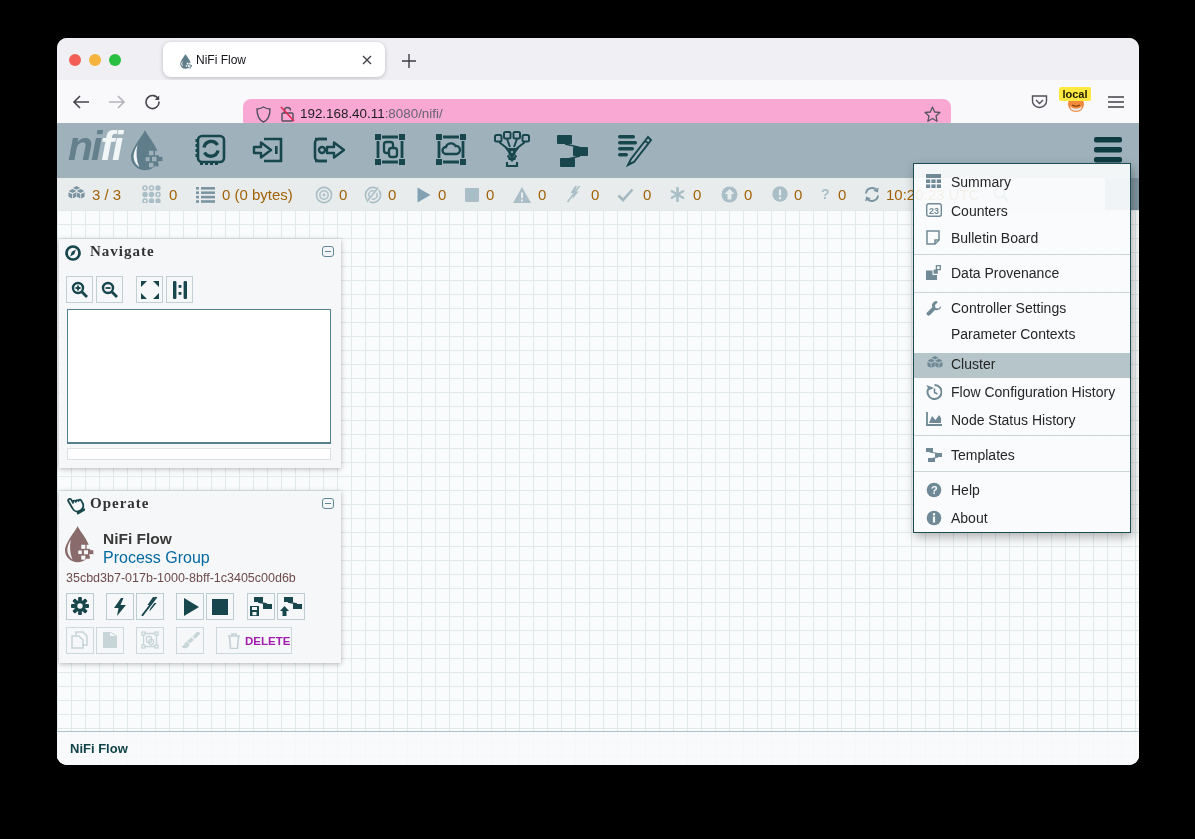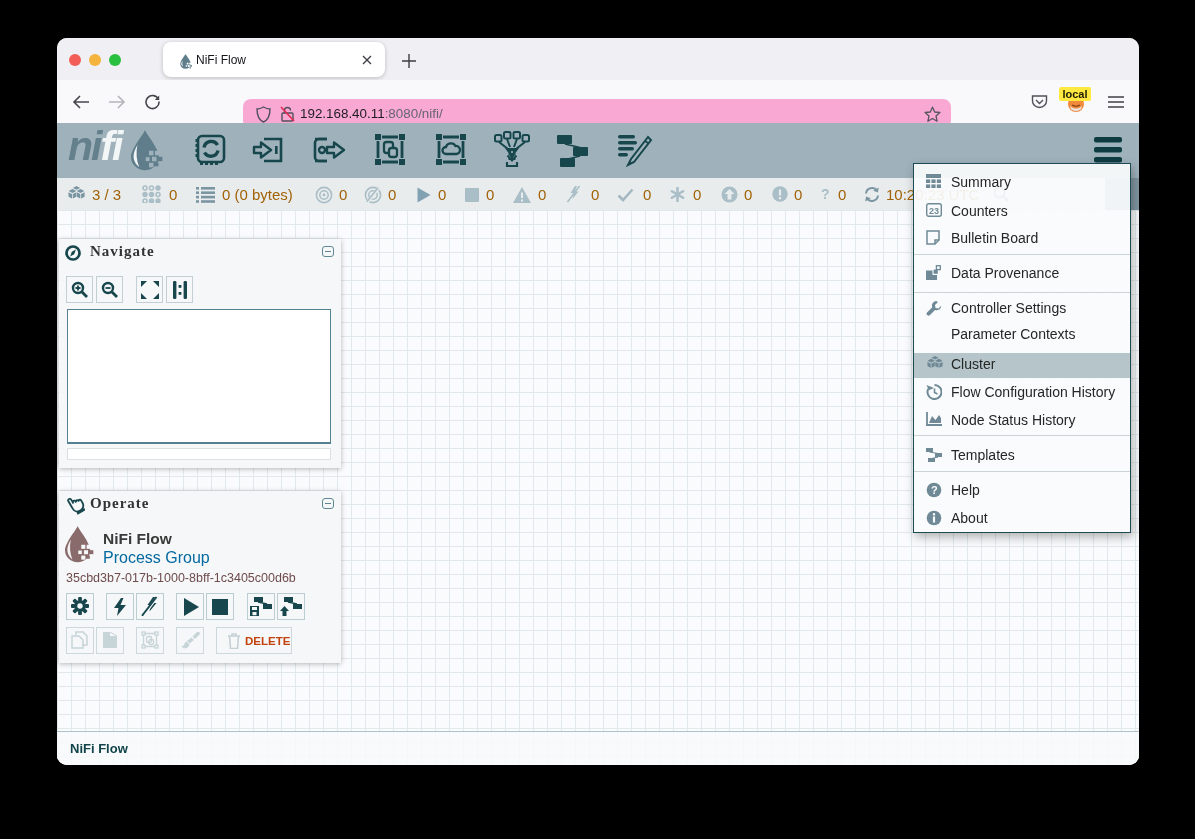--- a/index.html
+++ b/index.html
@@ -30,21 +30,21 @@
 .ptitle { position:absolute; left:31px; top:4px; font-family:"Liberation Serif",serif; font-weight:bold; font-size:15px; letter-spacing:1px; color:#333; }
 .collapse { position:absolute; right:7px; top:7px; width:12px; height:11px; border:1.5px solid #5d8793; border-radius:3px; }
 .collapse:after { content:""; position:absolute; left:1.5px; top:3.5px; width:6px; height:1.5px; background:#5d8793; }
 #navpanel { top:29px; height:229px; }
 #oppanel { top:281px; height:172px; }
 .navbtn { position:absolute; width:27px; height:27px; border:1px solid #c2d0d4; }
 #preview { position:absolute; left:8px; top:70px; width:264px; height:135px; background:#fff; border:1px solid #54808f; border-bottom:2px solid #54808f; }
 #pstrip { position:absolute; left:8px; top:209px; width:264px; height:12px; background:#fff; border:1px solid #dbe1e2; }
 .obtn { position:absolute; width:28px; height:27px; border:1px solid #bccdd2; }
 .obtn.dis { border-color:#ccd8db; }
-#delbtn { position:absolute; left:157px; top:136px; width:76px; height:27px; border:1px solid #ccd8db; color:#c2410c; font-weight:bold; font-size:12px; }
+#delbtn { position:absolute; left:157px; top:136px; width:76px; height:27px; border:1px solid #ccd8db; color:#a21caf; font-weight:bold; font-size:12px; }
 #menu { position:absolute; left:856px; top:125px; width:218px; height:370px; background:rgba(250,251,252,.93); border:1px solid #1d4b53; box-shadow:2px 4px 10px rgba(0,0,0,.3); }
 .mi { position:absolute; left:0; width:100%; height:28px; }
 .mi span { position:absolute; left:37px; top:6px; font-size:14px; color:#262626; }
 .mi svg { position:absolute; left:12px; top:6px; }
 .msep { position:absolute; left:0; width:100%; height:1px; background:#ccd4d7; }
 #mhl { position:absolute; left:0; top:189px; width:100%; height:25px; background:#b5c5ca; }
 </style>
 </head>
 <body>
 <div id="win">

